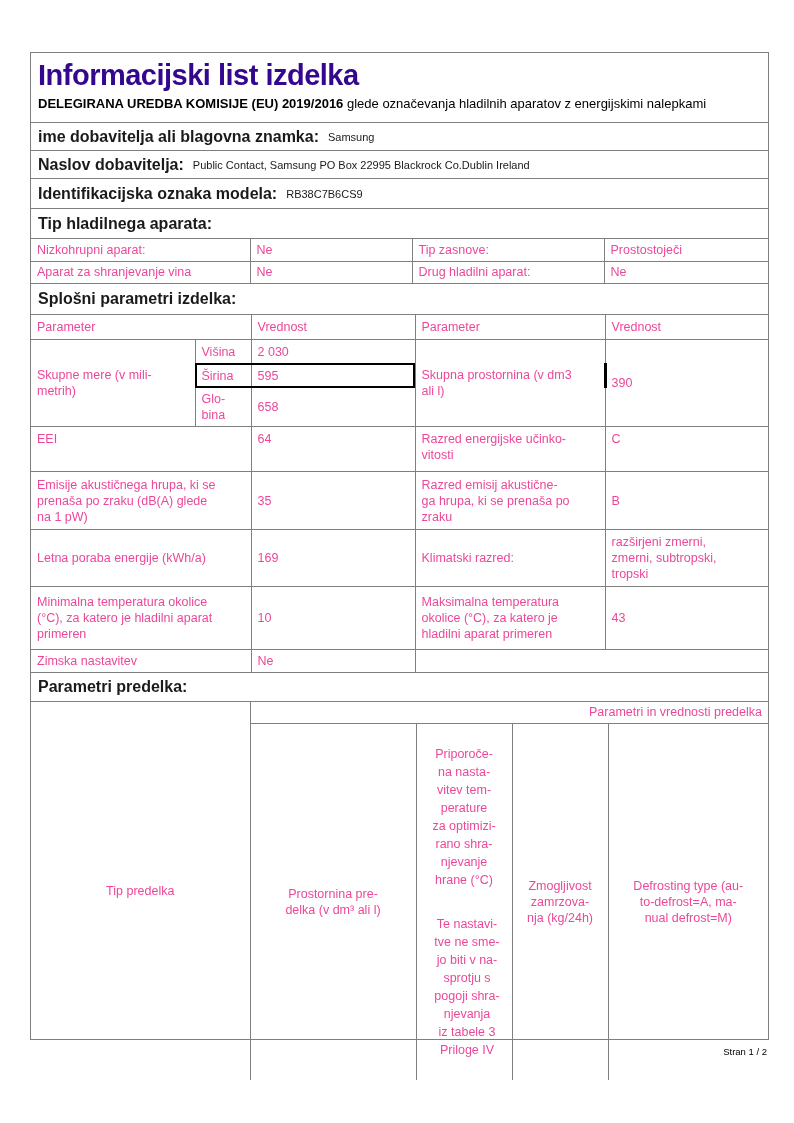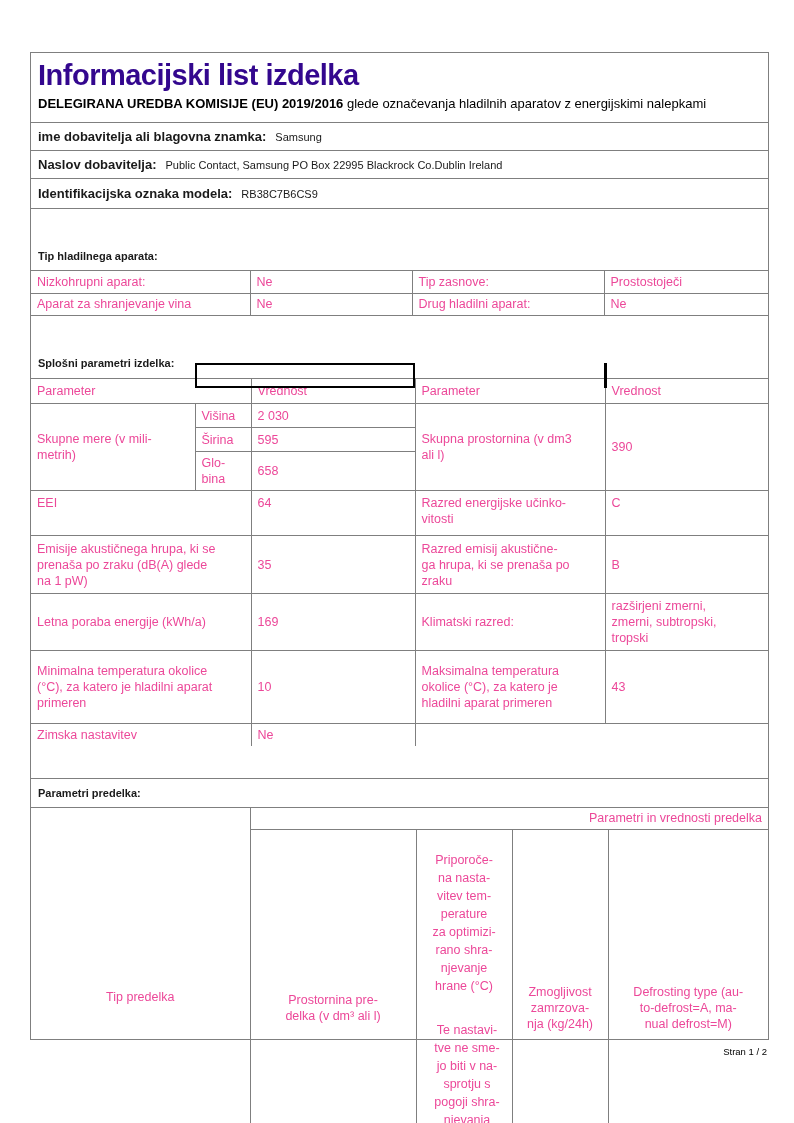--- a/index.html
+++ b/index.html
@@ -19,24 +19,24 @@
   
   .title-block { height: 70px; border-bottom: 1px solid var(--bd); padding: 4px 8px 0 7px; }
   .doc-title {
     font-size: 29px; font-weight: bold; color: #33078e;
     letter-spacing: -0.5px; line-height: 36px;
   }
   .doc-subtitle { font-size: 13px; margin-top: 3px; color: #000; }
   .doc-subtitle .b { font-weight: bold; }
   
   .kv { display: flex; align-items: center; gap: 9px; padding-left: 7px; border-bottom: 1px solid var(--bd); }
-  .kv .k { font-weight: bold; font-size: 13px; }
+  .kv .k { font-weight: bold; font-size: 16px; }
   .kv .v { font-size: 11px; }
   
-  .sect { display: flex; align-items: center; padding-left: 7px; font-weight: bold; font-size: 11px; border-bottom: 1px solid var(--bd); margin-top: 32px; }
+  .sect { display: flex; align-items: center; padding-left: 7px; font-weight: bold; font-size: 16px; border-bottom: 1px solid var(--bd); }
   
   table { border-collapse: collapse; table-layout: fixed; width: 100%; }
   td { padding: 2px 6px; vertical-align: middle; white-space: pre-line; font-size: 12.5px; line-height: 16px; color: #ec4899; }
   .bl { border-left: 1px solid var(--bd); }
   .bt { border-top: 1px solid var(--bd); }
   .type-table { border-bottom: 1px solid var(--bd); }
   .hdr td { font-size: 12.5px; }
   .vt { vertical-align: top; padding-top: 4px; }
   
   .low td { text-align: center; }
@@ -151,21 +151,21 @@
       <td class="bl bt">B</td>
     </tr>
     <tr style="height:57px">
       <td class="bt" colspan="2">Letna poraba energije (kWh/a)</td>
       <td class="bl bt">169</td>
       <td class="bl bt">Klimatski razred:</td>
       <td class="bl bt">razširjeni zmerni,
 zmerni, subtropski,
 tropski</td>
     </tr>
-    <tr style="height:73px">
+    <tr style="height:63px">
       <td class="bt" colspan="2">Minimalna temperatura okolice
 (°C), za katero je hladilni aparat
 primeren</td>
       <td class="bl bt">10</td>
       <td class="bl bt">Maksimalna temperatura
 okolice (°C), za katero je
 hladilni aparat primeren</td>
       <td class="bl bt">43</td>
     </tr>
     <tr style="height:22px">

